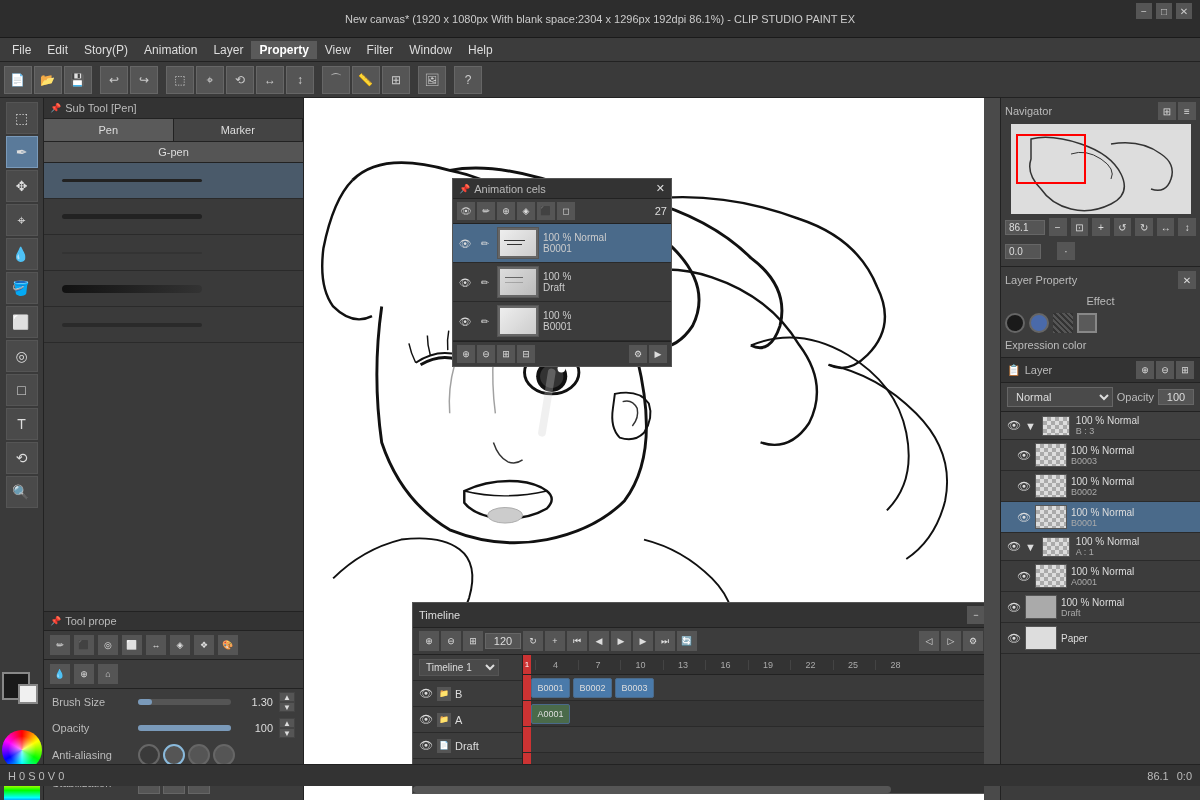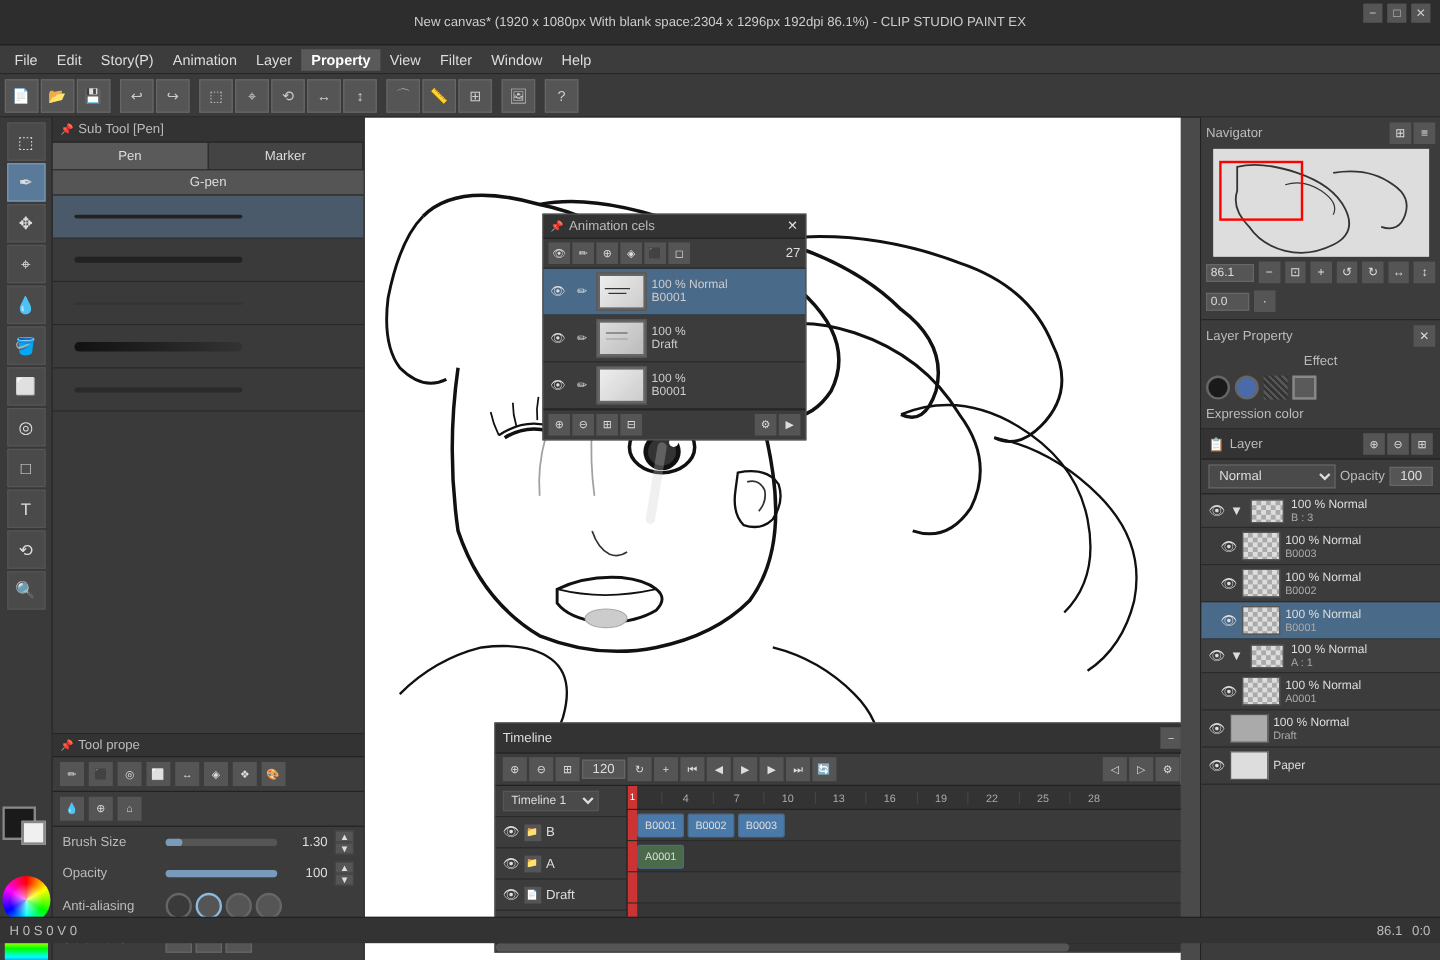--- a/index.html
+++ b/index.html
@@ -90,21 +90,21 @@
 
     
     #navigator-panel { background: #3c3c3c; border-bottom: 1px solid #222; padding: 4px; }
     #nav-header { display: flex; align-items: center; justify-content: space-between; margin-bottom: 4px; }
     #nav-preview { background: #888; width: 180px; height: 90px; position: relative; overflow: hidden; margin: 0 auto; }
     #nav-preview-inner { position: absolute; inset: 0; background: #ccc; }
     #nav-viewport-rect { position: absolute; border: 2px solid red; width: 70px; height: 50px; left: 5px; top: 10px; }
     #nav-controls { display: flex; align-items: center; gap: 4px; padding: 4px 0; }
     #nav-zoom-input { background: #555; border: 1px solid #666; color: #ddd; width: 40px; font-size: 10px; padding: 1px 3px; }
     .nav-icon-btn { width: 18px; height: 18px; background: #555; display: flex; align-items: center; justify-content: center; font-size: 10px; cursor: pointer; }
-    #nav-coords { display: flex; align-items: center; gap: 4px; padding: 2px 0; }
+    #nav-coords { display: flex; align-items: center; gap: 16px; padding: 2px 0; }
     #nav-coords input { background: #555; border: 1px solid #666; color: #ddd; width: 36px; font-size: 10px; padding: 1px 3px; }
 
     
     #layer-prop-panel { background: #3c3c3c; border-bottom: 1px solid #222; padding: 4px; }
     #lp-header { display: flex; align-items: center; justify-content: space-between; margin-bottom: 4px; }
     .lp-color-circles { display: flex; gap: 4px; align-items: center; margin: 4px 0; }
     .lp-circle { width: 20px; height: 20px; border-radius: 50%; cursor: pointer; border: 2px solid #666; }
     .lp-circle.black { background: #1a1a1a; }
     .lp-circle.blue { background: #4a6aaa; }
     .lp-pattern { width: 20px; height: 20px; background: repeating-linear-gradient(45deg, #555, #555 2px, #333 2px, #333 4px); cursor: pointer; }
@@ -534,21 +534,21 @@
           </div>
           <div class="tl-label-row">
             <span style="cursor:pointer;">👁</span>
             <div class="tl-track-icon">📄</div>
             <span style="font-size:11px;color:#ddd;">Paper</span>
           </div>
         </div>
         <div id="tl-track-area">
           <div class="tl-ruler">
             <div style="width:8px;background:#cc3333;height:100%;position:absolute;left:0;top:0;display:flex;align-items:center;justify-content:center;font-size:8px;color:#fff;">1</div>
-            <div style="margin-left:24px;">
+            <div style="margin-left:8px;">
               <span class="tl-ruler-mark">4</span>
               <span class="tl-ruler-mark">7</span>
               <span class="tl-ruler-mark">10</span>
               <span class="tl-ruler-mark">13</span>
               <span class="tl-ruler-mark">16</span>
               <span class="tl-ruler-mark">19</span>
               <span class="tl-ruler-mark">22</span>
               <span class="tl-ruler-mark">25</span>
               <span class="tl-ruler-mark">28</span>
             </div>

